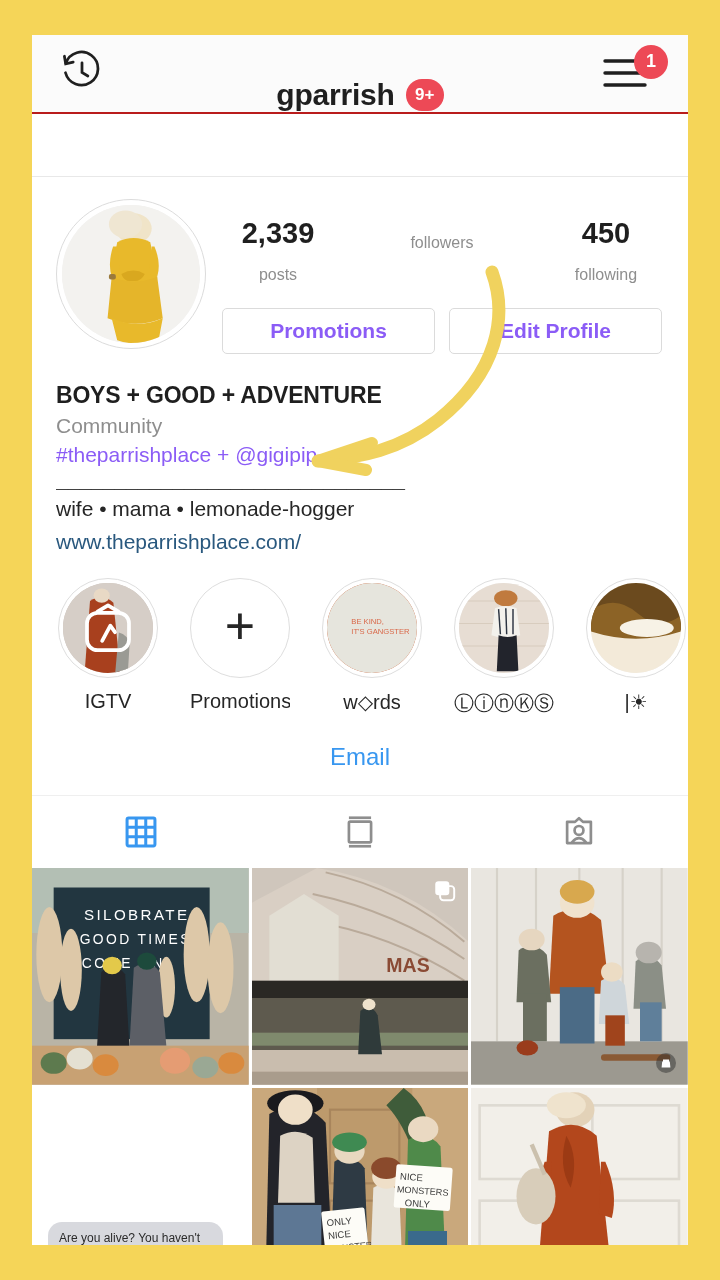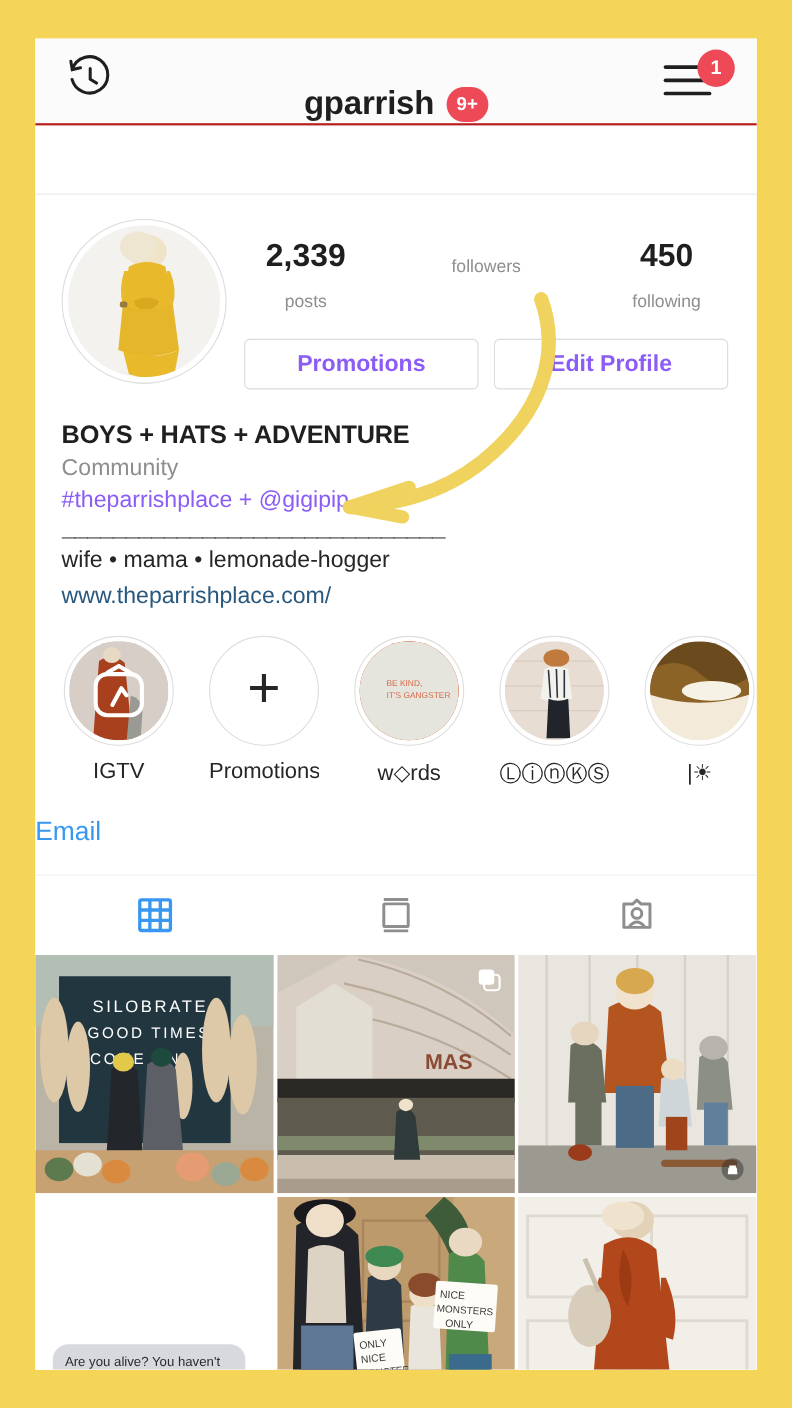--- a/index.html
+++ b/index.html
@@ -146,21 +146,21 @@
     margin-top: 12px;
     white-space: nowrap;
     overflow: hidden;
     text-overflow: clip;
   }
   .plus-ring { display: flex; align-items: center; justify-content: center; }
   .plus-sign { font-size: 52px; color: #262626; font-weight: 300; line-height: 1; margin-top: -4px; }
 
   
   .email-row {
-    text-align: left;
+    text-align: center;
     padding: 26px 0 24px 0;
     border-bottom: 1px solid #efefef;
   }
   .email-link { font-size: 24px; color: #3897f0; }
 
   .tabs { display: flex; height: 72px; }
   .tab { flex: 1; display: flex; align-items: center; justify-content: center; }
 
   
   .grid {
@@ -255,21 +255,21 @@
       </div>
 
       <div class="actions">
         <div class="btn">Promotions</div>
         <div class="btn">Edit Profile</div>
       </div>
     </div>
   </div>
 
   <div class="bio">
-    <div class="bio-name">BOYS + HATS + ADVENTURE</div>
+    <div class="bio-name">BOYS + GOOD + ADVENTURE</div>
     <div class="bio-cat">Community</div>
     <div class="bio-links">#theparrishplace + @gigipip</div>
     <div class="bio-rule">______________________________</div>
     <div class="bio-line">wife • mama • lemonade-hogger</div>
     <div class="bio-url">www.theparrishplace.com/</div>
   </div>
 
   <div class="highlights">
 
     <div class="hl">

